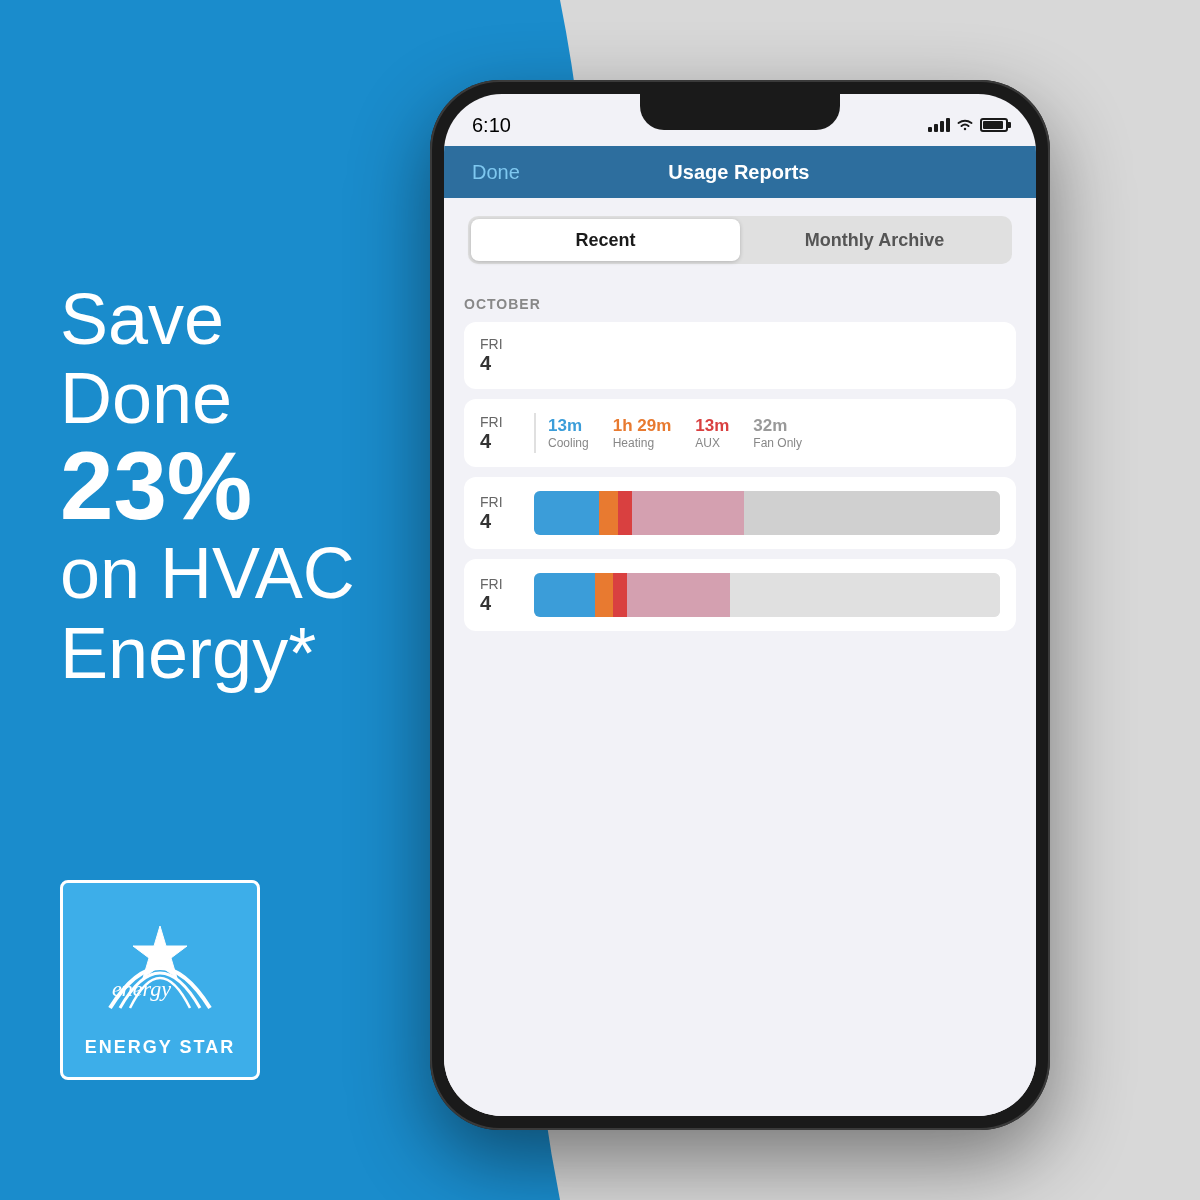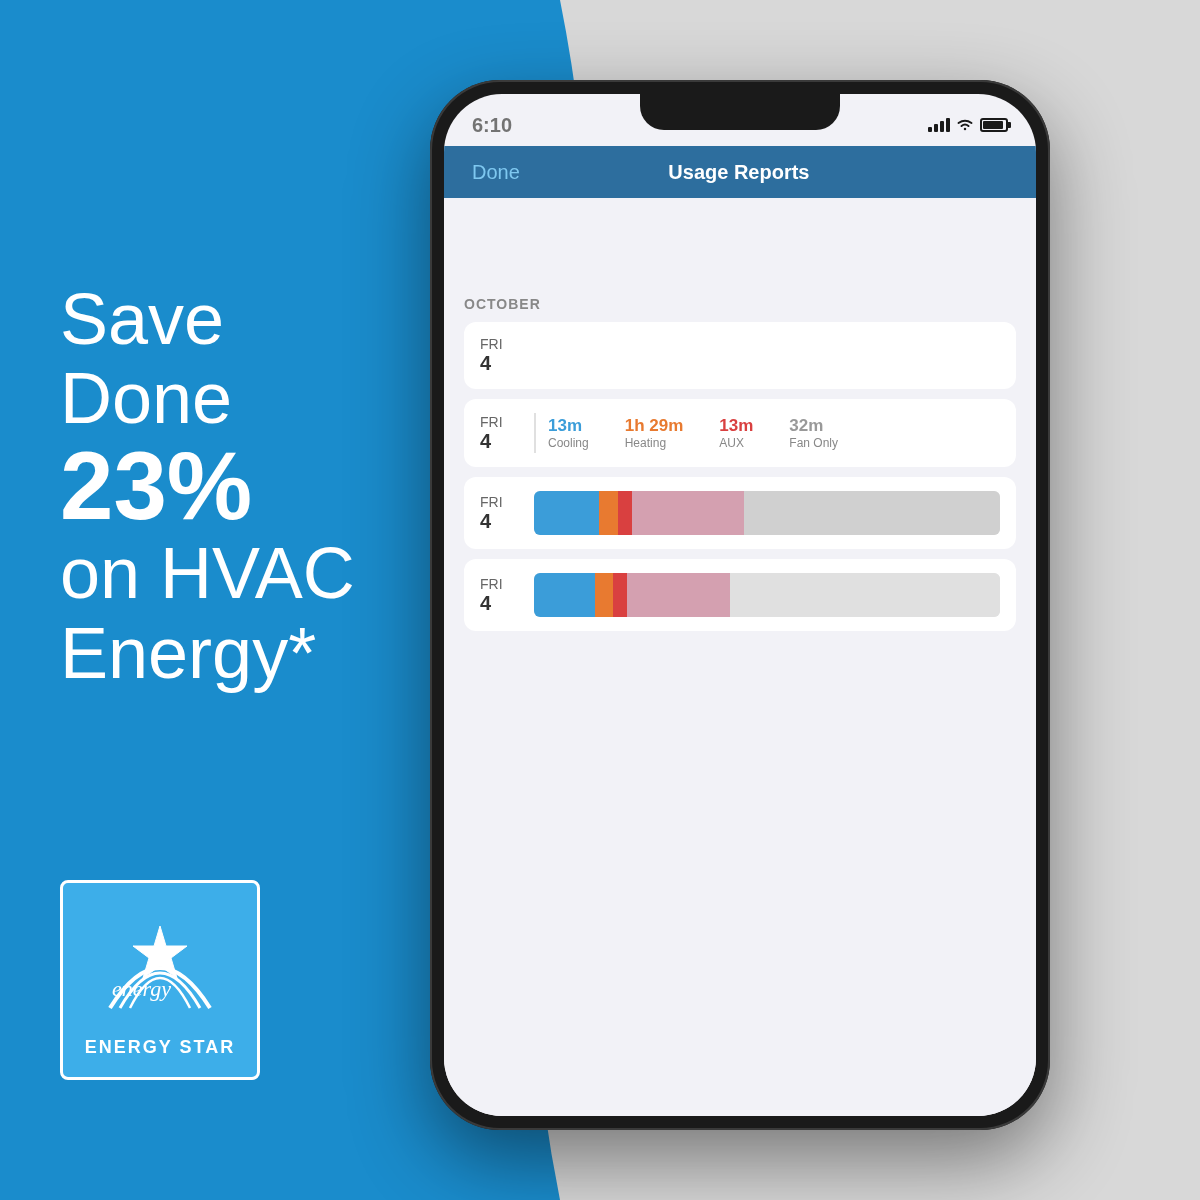--- a/index.html
+++ b/index.html
@@ -125,22 +125,22 @@
       right: 0;
       height: 52px;
       display: flex;
       align-items: center;
       justify-content: space-between;
       padding: 10px 28px 0;
       z-index: 15;
     }
     .status-time {
       font-size: 20px;
-      font-weight: 700;
-      color: #737373;
+      font-weight: 400;
+      color: #000000;
     }
     .status-icons {
       display: flex;
       align-items: center;
       gap: 6px;
     }
     .signal-bars {
       display: flex;
       align-items: flex-end;
       gap: 2px;
@@ -323,21 +323,21 @@
       border-radius: 12px;
       margin-bottom: 10px;
       padding: 14px 16px;
       display: flex;
       align-items: center;
       gap: 12px;
     }
     .stats-values {
       flex: 1;
       display: flex;
-      gap: 36px;
+      gap: 24px;
       align-items: center;
     }
     .stat-item { text-align: left; }
     .stat-value {
       font-size: 17px;
       font-weight: 600;
     }
     .stat-value.blue { color: #3b9dd9; }
     .stat-value.orange { color: #e87a30; }
     .stat-value.red { color: #d94040; }
@@ -409,20 +409,28 @@
           </div>
         </div>
       </div>
 
       <div class="nav-bar">
         <span class="nav-done">Done</span>
         <span class="nav-title">Usage Reports</span>
         <span class="nav-spacer"></span>
       </div>
 
+      <div class="segmented-control">
+        <div class="seg-btn active">
+          <span>Recent</span>
+        </div>
+        <div class="seg-btn inactive">
+          <span>Monthly Archive</span>
+        </div>
+      </div>
 
       <div class="content-area">
         <div class="section-label">OCTOBER</div>
 
         <div class="usage-row">
           <div class="day-label">
             <div class="day-name">FRI</div>
             <div class="day-num">4</div>
           </div>
         </div>

